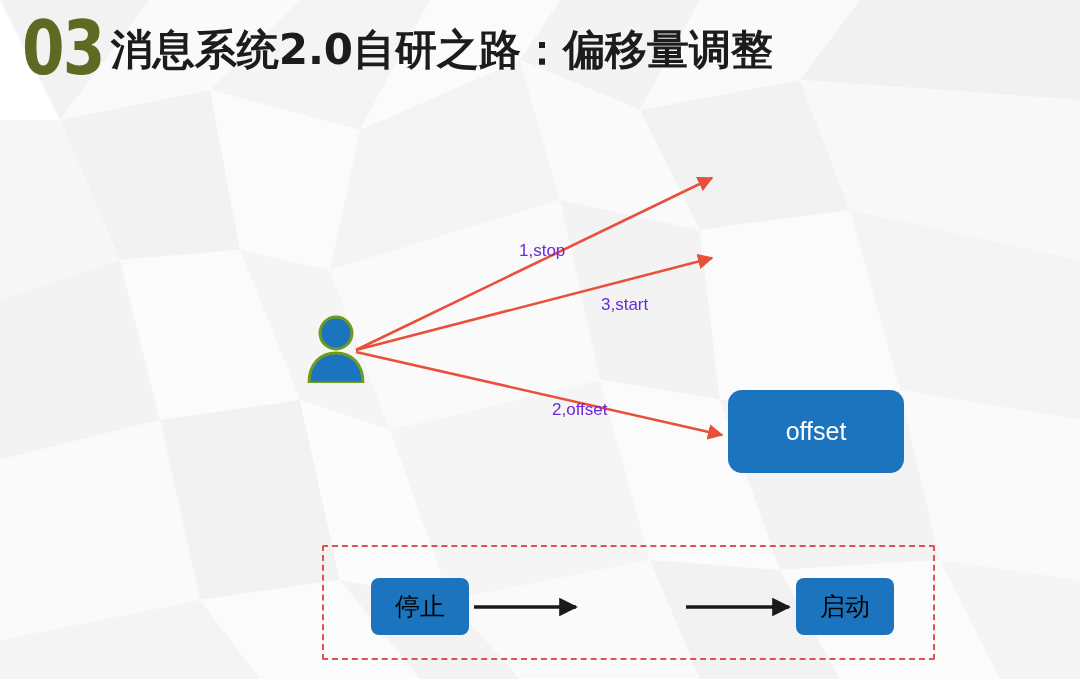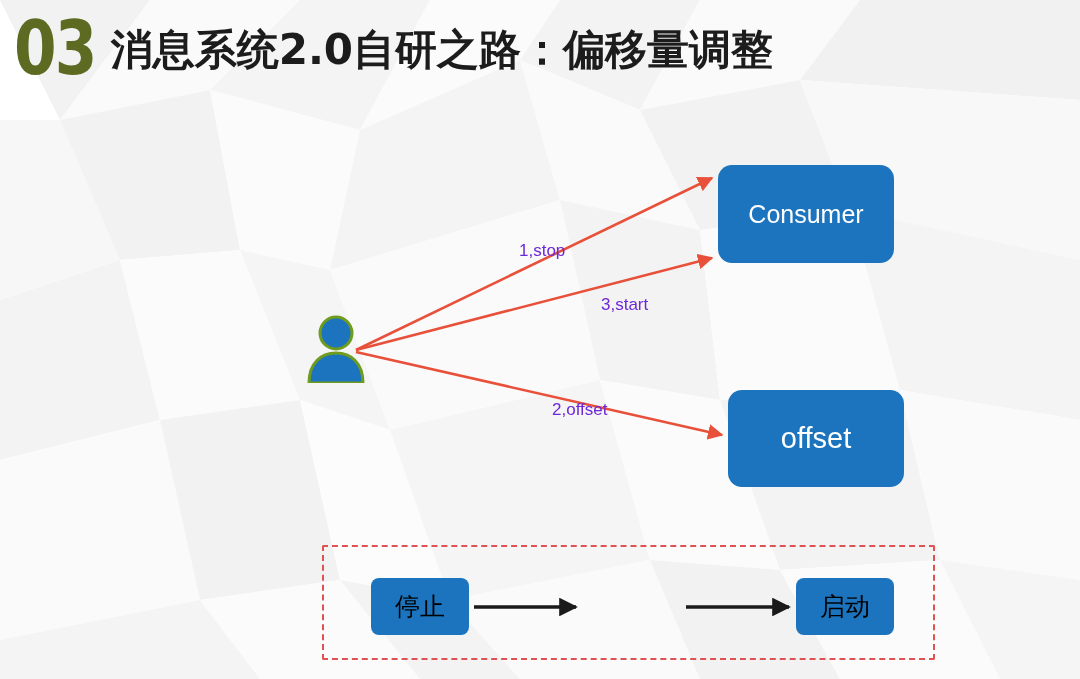--- a/index.html
+++ b/index.html
@@ -29,27 +29,26 @@
     left: 0; top: 0;
     width: 1080px;
     height: 679px;
     z-index: 0;
     pointer-events: none;
   }
 
   
   #header {
     position: absolute;
-    left: 8px; top: 0;
+    left: 16px; top: 0;
     width: 864px;
     height: 100px;
     z-index: 5;
     display: flex;
     align-items: center;
-    gap: 8px;
   }
   #section-number {
     font-family: "DejaVu Sans", sans-serif;
     font-weight: bold;
     font-size: 74px;
     line-height: 74px;
     letter-spacing: -2px;
     color: #5d6b22;
     margin-left: 6px;
     margin-top: -4px;
@@ -93,22 +92,22 @@
     top: 165px;
     width: 176px;
     height: 98px;
     font-size: 25px;
     border-radius: 14px;
   }
   #node-offset {
     left: 728px;
     top: 390px;
     width: 176px;
-    height: 97px;
-    font-size: 29px;
+    height: 83px;
+    font-size: 25px;
     border-radius: 14px;
   }
 
   
   .edge-label {
     position: absolute;
     z-index: 6;
     font-size: 17px;
     color: #6d28d9;
     white-space: nowrap;
@@ -227,23 +226,20 @@
     <line x1="356" y1="350" x2="712" y2="178" stroke="#e8503a" stroke-width="2.6" marker-end="url(#red-arrow)"></line>
     <line x1="356" y1="350" x2="712" y2="258" stroke="#e8503a" stroke-width="2.6" marker-end="url(#red-arrow)"></line>
     <line x1="356" y1="352" x2="722" y2="435" stroke="#e8503a" stroke-width="2.6" marker-end="url(#red-arrow)"></line>
   </svg>
 
   <svg id="person-icon" viewBox="0 0 62 68">
     <circle cx="31" cy="18" r="16" fill="#1b74bd" stroke="#6f9b1e" stroke-width="3"></circle>
     <path d="M 4 68 C 4 48 16 38 31 38 C 46 38 58 48 58 68 Z" fill="#1b74bd" stroke="#6f9b1e" stroke-width="3"></path>
   </svg>
 
-  <div class="node-box" id="node-consumer">
-    <span>Consumer</span>
-  </div>
 
   <div class="node-box" id="node-offset">
     <span>offset</span>
   </div>
 
   <div class="edge-label" id="label-stop">1,stop</div>
   <div class="edge-label" id="label-start">3,start</div>
   <div class="edge-label" id="label-modify">2,offset</div>
 
   <div id="flow-group"></div>

